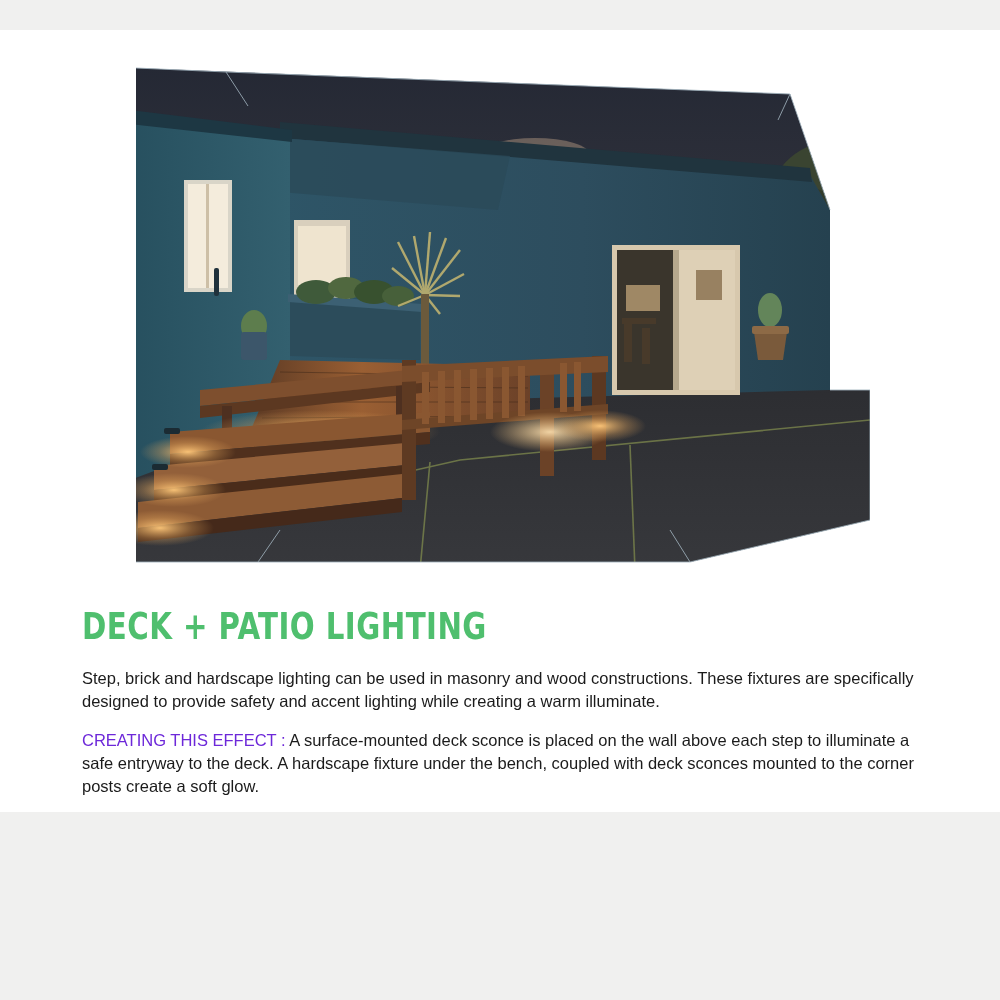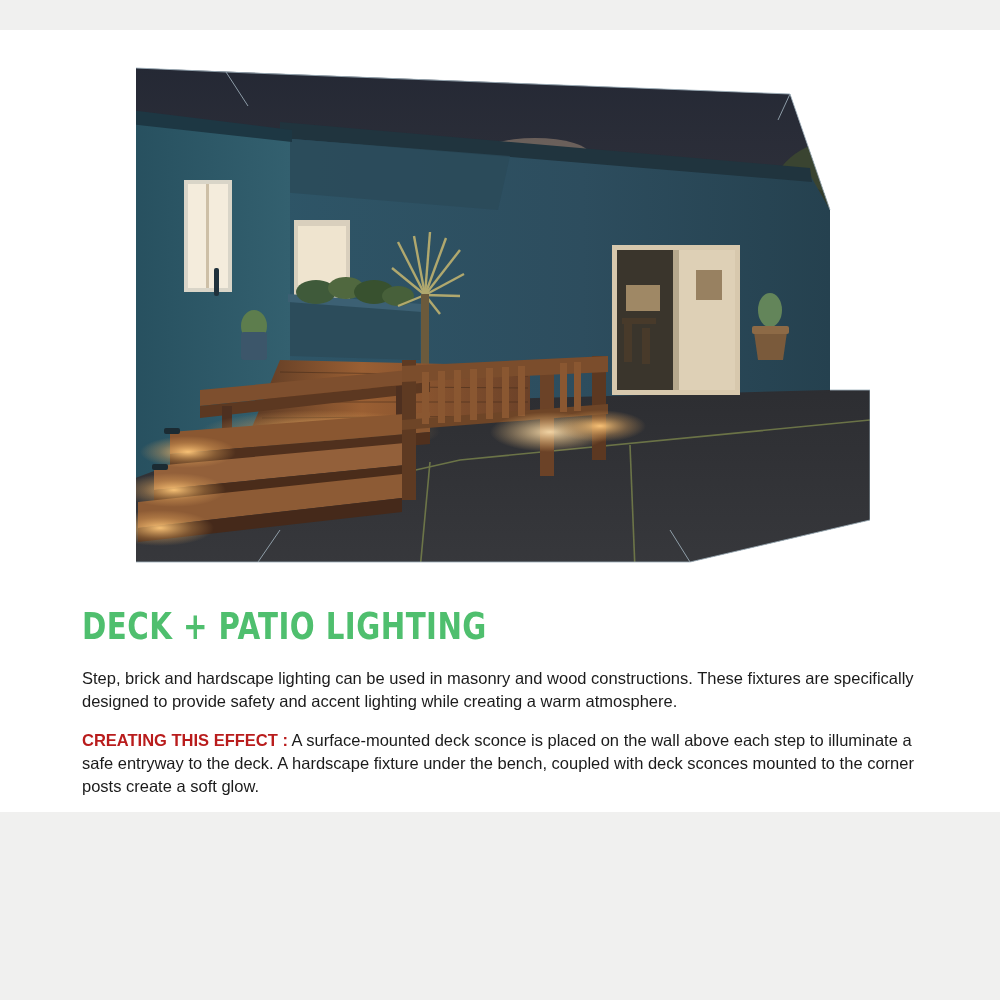--- a/index.html
+++ b/index.html
@@ -64,22 +64,22 @@
   .body-para {
     margin: 18px 0 0 0;
     font-size: 16.5px;
     line-height: 23px;
     color: #1b1b1b;
   }
   .body-para.second {
     margin-top: 16px;
   }
   .lead-label {
-    font-weight: bold;
-    color: #b91c1c;
+    font-weight: normal;
+    color: #6d28d9;
   }
 
   
   .footer {
     position: absolute;
     left: 0;
     top: 812px;
     width: 1000px;
     height: 188px;
     background: #f0f0ef;
@@ -328,21 +328,21 @@
         <line x1="660" y1="34" x2="648" y2="60"></line>
         <line x1="560" y1="502" x2="540" y2="470"></line>
         <line x1="128" y1="502" x2="150" y2="470"></line>
       </g>
     </svg>
   </div>
 
   <div class="text-block">
     <h1 class="headline">DECK + PATIO LIGHTING</h1>
 
-    <p class="body-para">Step, brick and hardscape lighting can be used in masonry and wood constructions. These fixtures are specifically designed to provide safety and accent lighting while creating a warm atmosphere.</p>
+    <p class="body-para">Step, brick and hardscape lighting can be used in masonry and wood constructions. These fixtures are specifically designed to provide safety and accent lighting while creating a warm illuminate.</p>
 
     <p class="body-para second">
       <span class="lead-label">CREATING THIS EFFECT :</span><span> A surface-mounted deck sconce is placed on the wall above each step to illuminate a safe entryway to the deck. A hardscape fixture under the bench, coupled with deck sconces mounted to the corner posts create a soft glow.</span>
     </p>
   </div>
 
 
 </div>
 
 </body></html>

